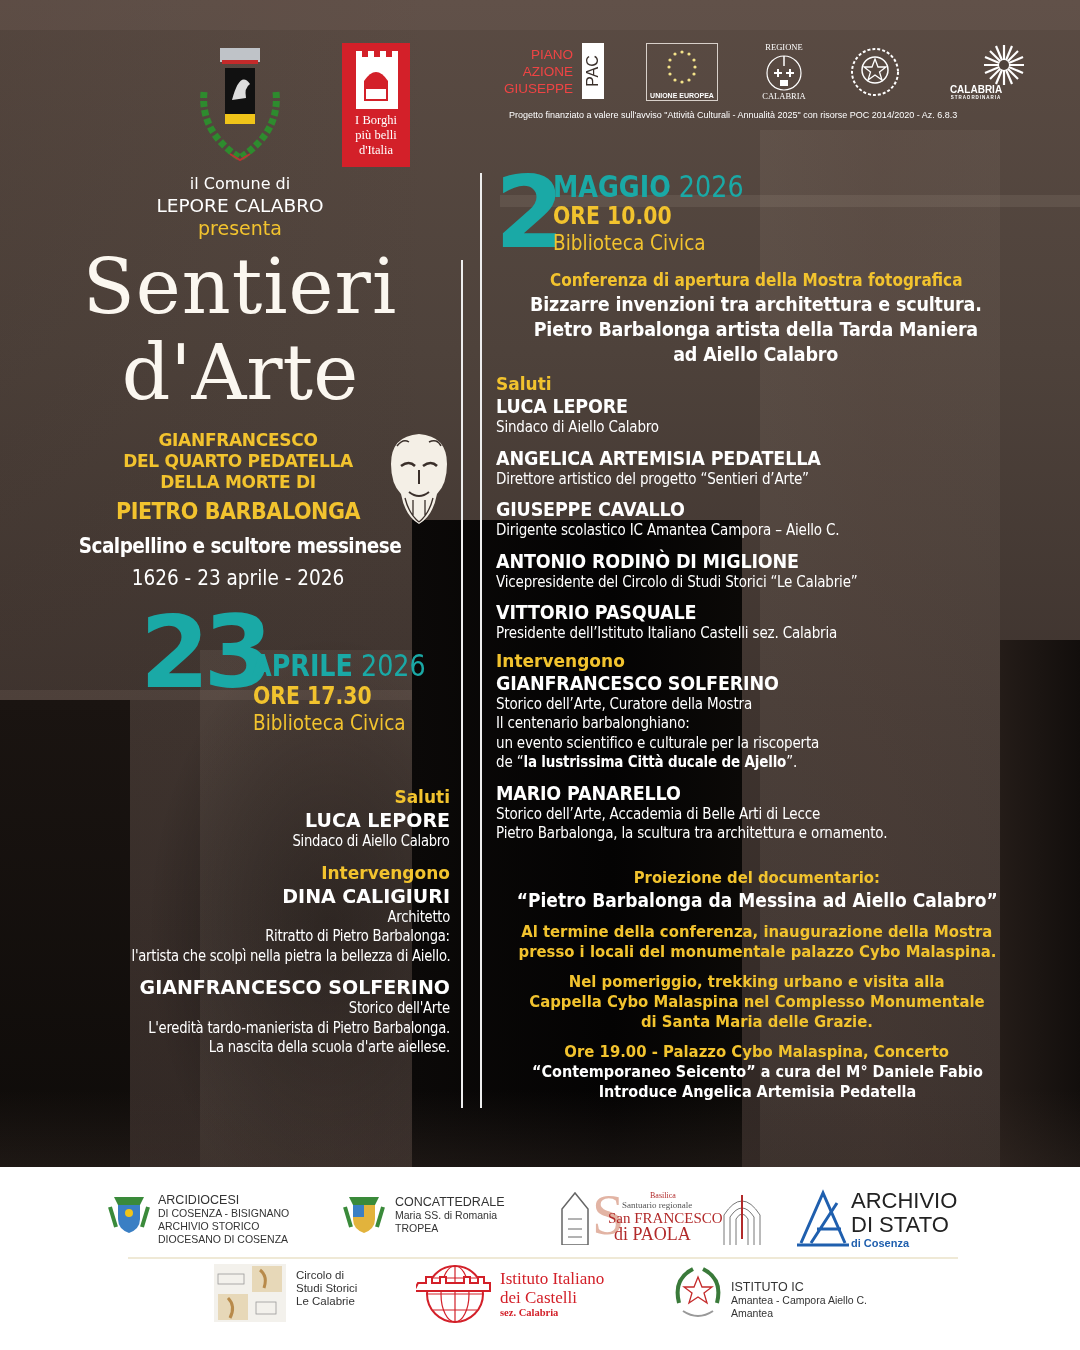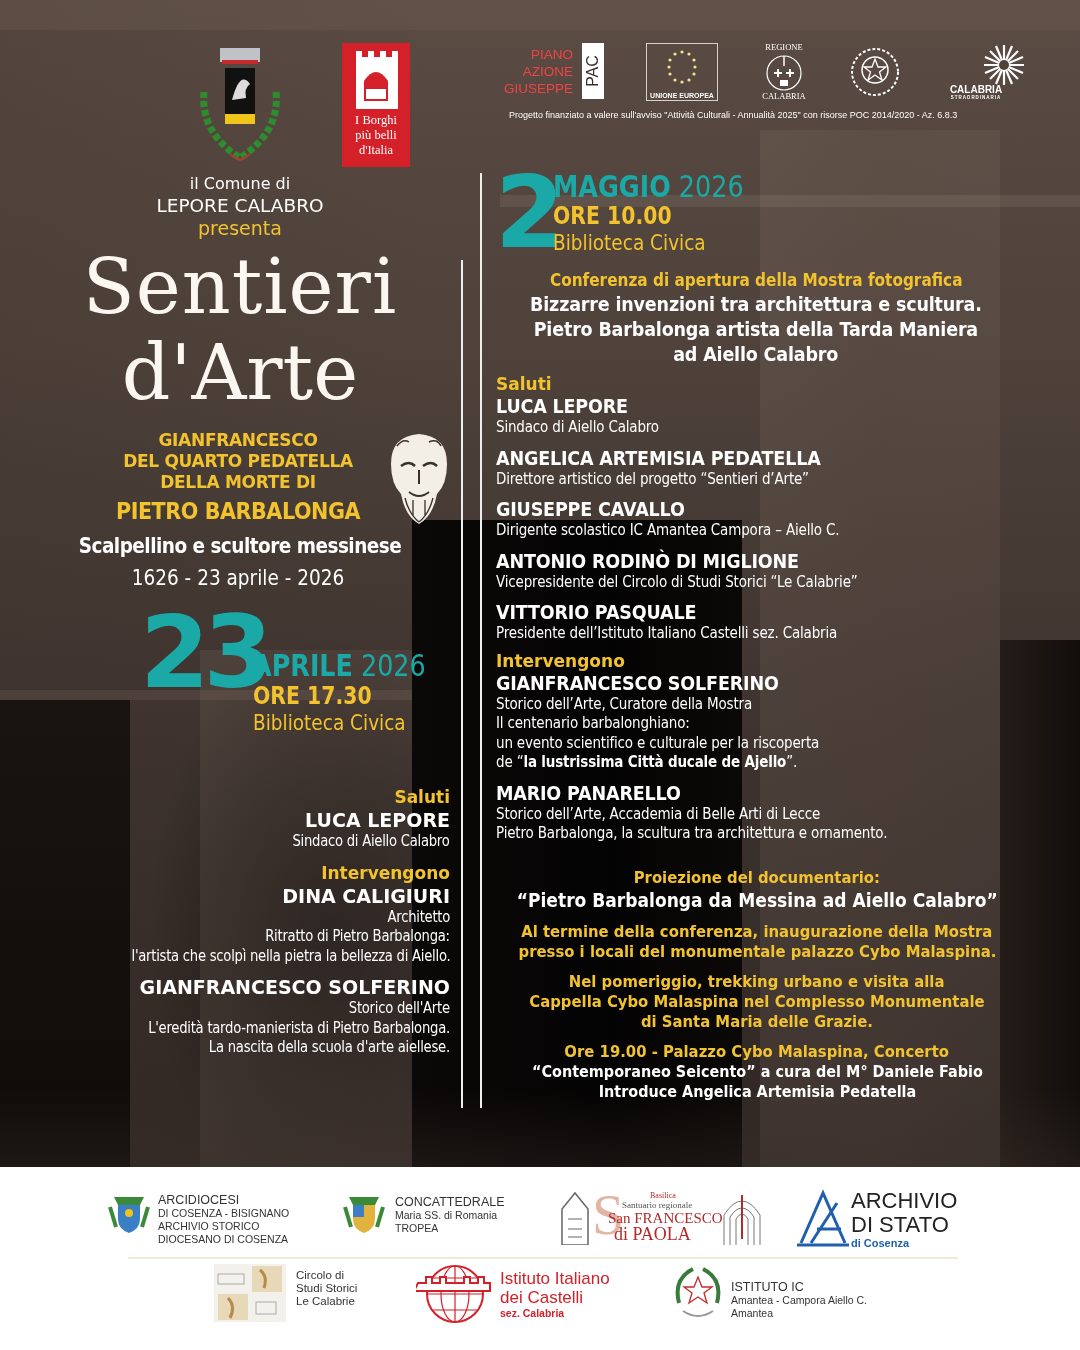--- a/index.html
+++ b/index.html
@@ -381,21 +381,21 @@
       <div>Le Calabrie</div>
     </div>
   </div>
   <div class="f-item" style="left:416px;top:96px">
     <svg width="78" height="62" viewBox="0 0 78 62">
       <circle cx="39" cy="31" r="28" fill="none" stroke="#d32029" stroke-width="2"></circle>
       <path d="M11 31h56M39 3v56M17 15h44M17 47h44" stroke="#d32029" stroke-width="1.2"></path>
       <ellipse cx="39" cy="31" rx="14" ry="28" fill="none" stroke="#d32029" stroke-width="1.2"></ellipse>
       <path d="M2 20 h8 v-6 h6 v6 h8 v-6 h6 v6 h18 v-6 h6 v6 h8 v-6 h6 v6 h6 v8 h-76z" fill="#fff" stroke="#d32029" stroke-width="2"></path>
     </svg>
-    <div style="margin-left:6px;margin-top:6px;font-family:Liberation Sans, sans-serif;color:#d32029">
+    <div style="margin-left:6px;margin-top:6px;font-family:Liberation Serif, serif;color:#d32029">
       <div style="font-size:17px;line-height:19px">Istituto Italiano</div>
       <div style="font-size:17px;line-height:19px">dei Castelli</div>
       <div style="font-size:10.5px;font-weight:bold">sez. Calabria</div>
     </div>
   </div>
   <div class="f-item" style="left:673px;top:96px">
     <svg width="50" height="58" viewBox="0 0 50 58">
       <path d="M6 40 q-6-24 14-34 M44 40 q6-24-14-34" stroke="#3a7a3a" stroke-width="4" fill="none"></path>
       <path d="M25 14l4 10h10l-8 6 3 10-9-6-9 6 3-10-8-6h10z" fill="#fff" stroke="#c42a2a" stroke-width="1.3"></path>
       <path d="M10 48 q15 10 30 0" stroke="#999" stroke-width="2" fill="none"></path>

